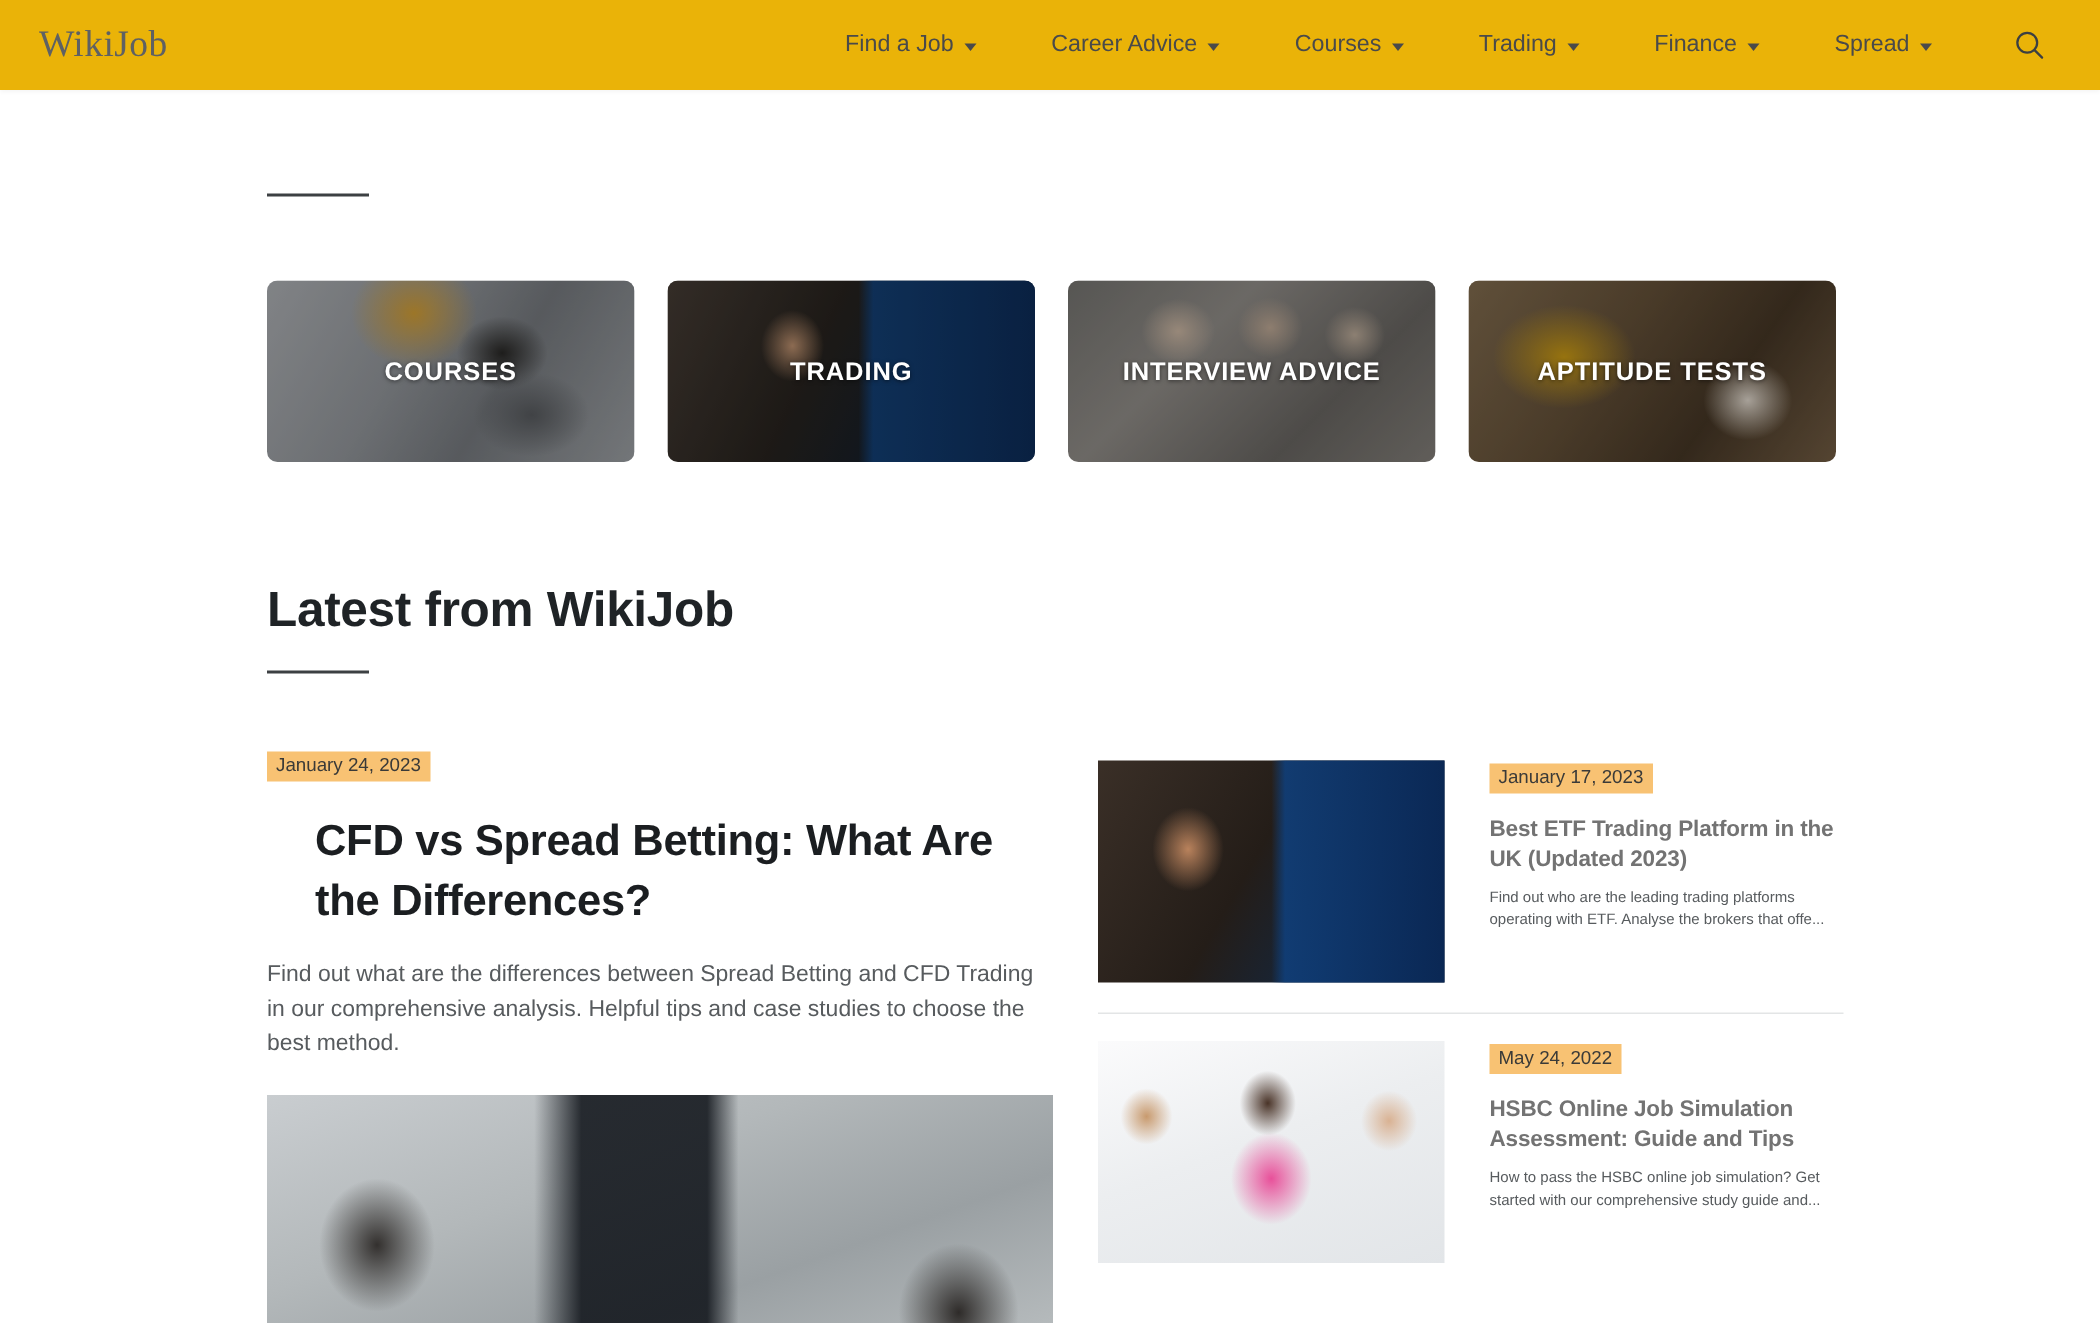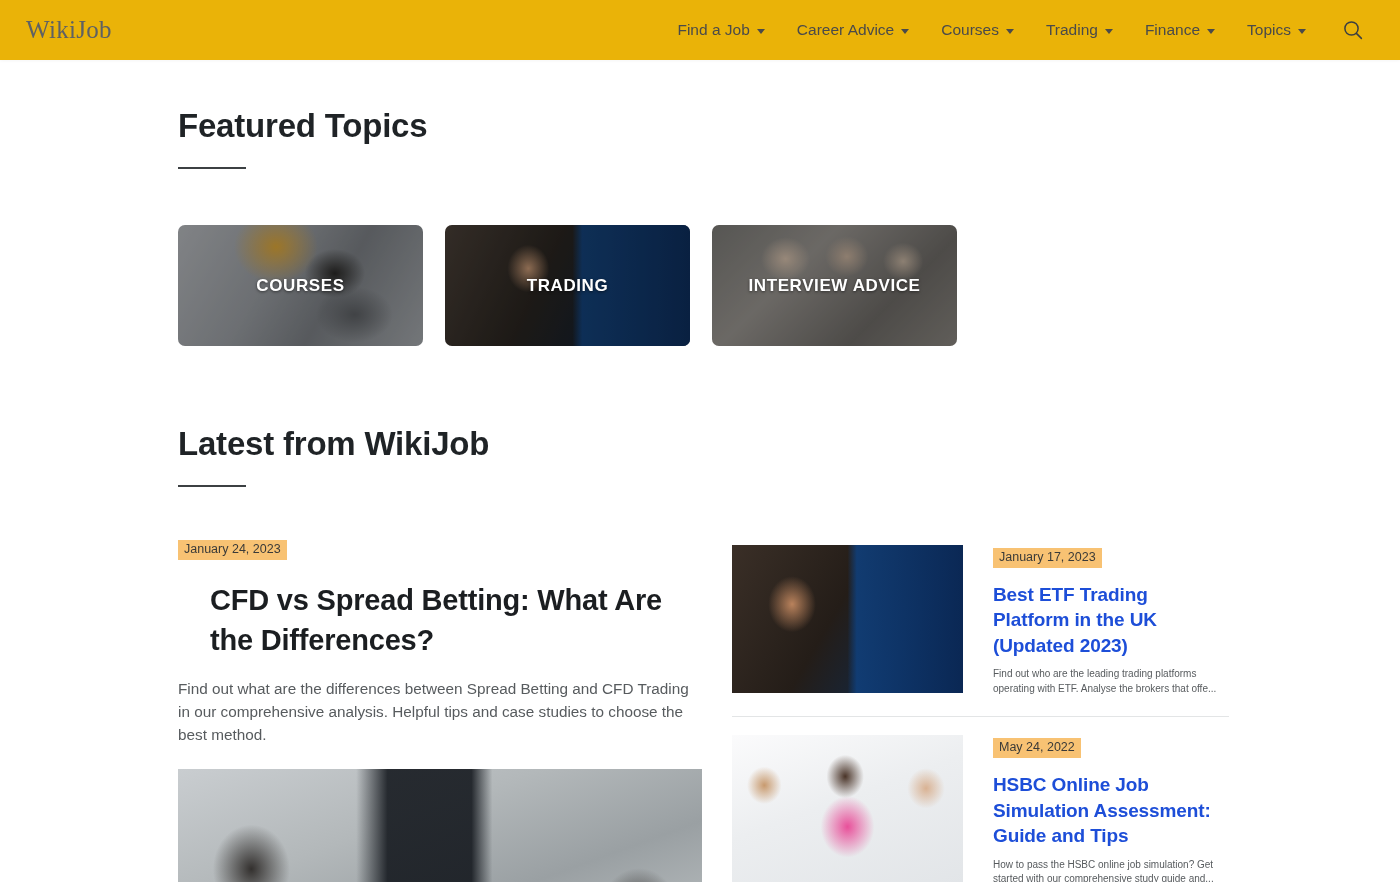--- a/index.html
+++ b/index.html
@@ -27,21 +27,21 @@
     font-family: "Liberation Serif", serif;
     font-size: 25px;
     color: #5f6163;
     letter-spacing: 0.3px;
     padding-left: 0px;
     cursor: pointer;
   }
   .nav {
     display: flex;
     align-items: center;
-    gap: 0px;
+    gap: 18px;
   }
   .nav-item {
     display: flex;
     align-items: center;
     gap: 7px;
     padding: 0 16px;
     font-size: 15.5px;
     color: #4a4a4a;
     cursor: pointer;
     white-space: nowrap;
@@ -225,24 +225,24 @@
       radial-gradient(ellipse 42px 48px at 50% 62%, #e8509a 0%, rgba(232,80,154,0) 64%),
       radial-gradient(ellipse 26px 30px at 49% 28%, #4a3428 0%, rgba(74,52,40,0) 72%),
       radial-gradient(ellipse 24px 26px at 14% 34%, #c89a6e 0%, rgba(200,154,110,0) 72%),
       radial-gradient(ellipse 26px 28px at 84% 36%, #d9b293 0%, rgba(217,178,147,0) 72%),
       linear-gradient(160deg, #fbfbfc 0%, #eceef0 45%, #e2e5e8 100%);
   }
 
   .side-body { flex: 1 1 auto; min-width: 0; padding-top: 2px; }
   .side-title {
     margin-top: 14px;
-    font-size: 19px;
+    font-size: 15px;
     line-height: 1.35;
     font-weight: bold;
-    color: #1d4ed8;
+    color: #737373;
     letter-spacing: -0.1px;
   }
   .side-excerpt {
     margin-top: 9px;
     font-size: 10px;
     line-height: 1.45;
     color: #575b5e;
   }
 </style>
 </head>
@@ -266,57 +266,61 @@
     </div>
     <div class="nav-item">
       <span>Trading</span>
       <span class="caret"></span>
     </div>
     <div class="nav-item">
       <span>Finance</span>
       <span class="caret"></span>
     </div>
     <div class="nav-item">
-      <span>Topics</span>
+      <span>Spread</span>
       <span class="caret"></span>
     </div>
 
     <div class="search-btn">
       <svg width="22" height="22" viewBox="0 0 22 22">
         <circle cx="9.5" cy="9.5" r="6.6" fill="none" stroke="#3c3f42" stroke-width="1.5"></circle>
         <line x1="14.4" y1="14.4" x2="19.4" y2="19.4" stroke="#3c3f42" stroke-width="1.5" stroke-linecap="round"></line>
       </svg>
     </div>
   </nav>
 </header>
 
 <main class="page">
   <div class="container">
 
     <section>
       <div class="featured-head">
-        <h2 class="section-title">Featured Topics</h2>
         <div class="title-rule"></div>
       </div>
 
       <div class="topics">
         <div class="topic-card">
           <div class="photo ph-courses"></div>
           <div class="scrim"></div>
           <div class="topic-label">COURSES</div>
         </div>
         <div class="topic-card">
           <div class="photo ph-trading"></div>
           <div class="scrim"></div>
           <div class="topic-label">TRADING</div>
         </div>
         <div class="topic-card">
           <div class="photo ph-interview"></div>
           <div class="scrim"></div>
           <div class="topic-label">INTERVIEW ADVICE</div>
+        </div>
+        <div class="topic-card">
+          <div class="photo ph-aptitude"></div>
+          <div class="scrim"></div>
+          <div class="topic-label">APTITUDE TESTS</div>
         </div>
       </div>
     </section>
 
     <section>
       <div class="latest-head">
         <h2 class="section-title">Latest from WikiJob</h2>
         <div class="title-rule"></div>
       </div>
 

